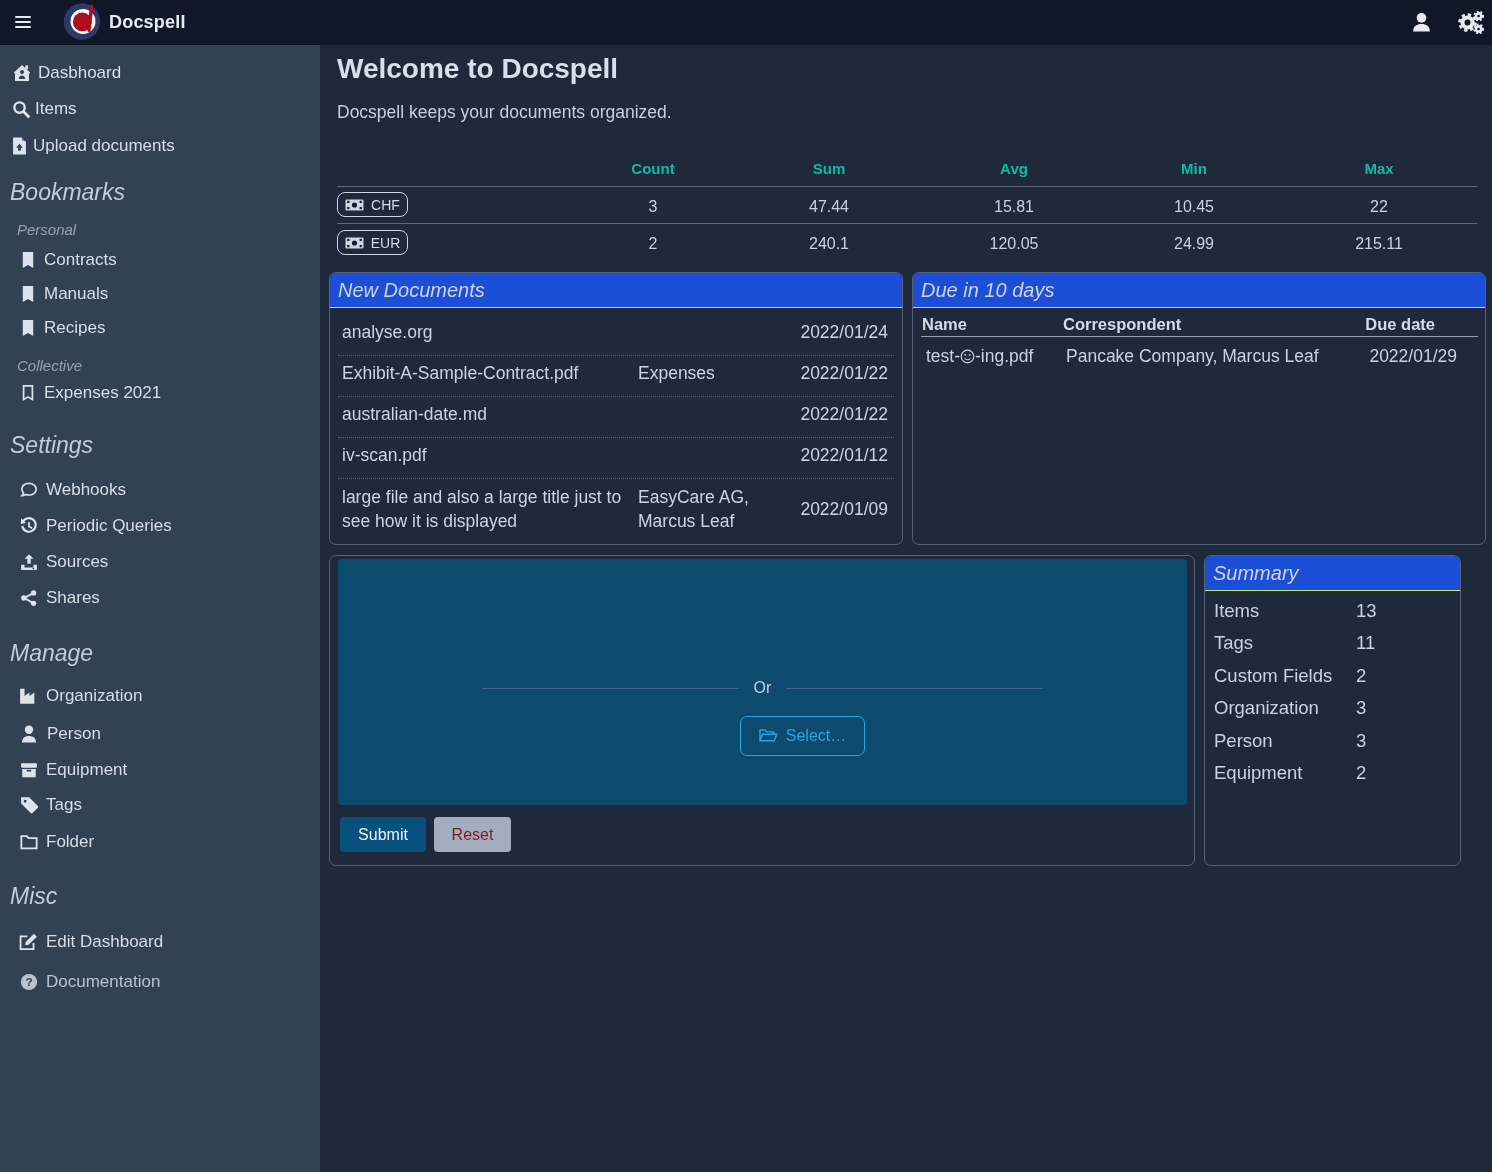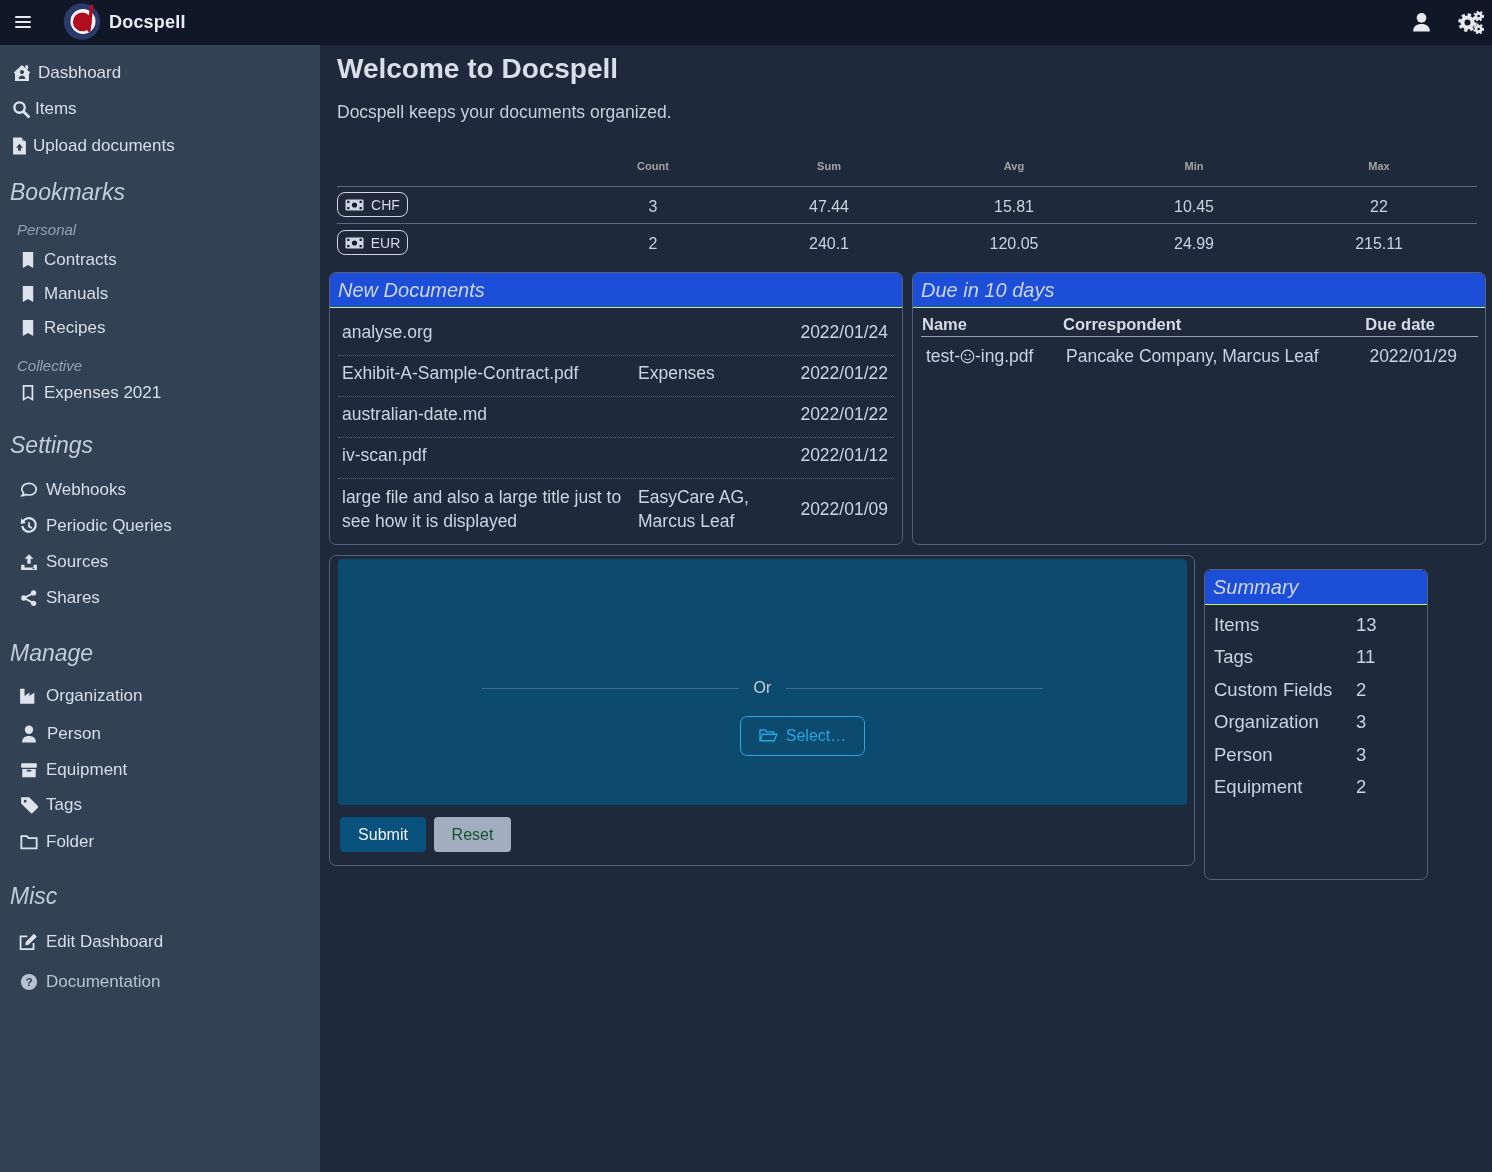--- a/index.html
+++ b/index.html
@@ -15,21 +15,21 @@
 #side { position:absolute; left:0; top:45px; width:372px; height:1127px; background:#334155; }
 .srow { position:absolute; display:flex; align-items:center; color:#d8dee8; font-size:17px; height:24px; }
 .srow svg { flex:none; }
 .shead { position:absolute; font-style:italic; color:#c3cdd9; font-size:23px; height:26px; display:flex; align-items:center; }
 .ssub { position:absolute; font-style:italic; color:#96a2b4; font-size:15px; height:20px; display:flex; align-items:center; }
 
 #main { position:absolute; left:320px; top:45px; width:1172px; height:1127px; background:#1e293b; color:#cbd5e1; }
 h1 { position:absolute; left:17px; top:7.5px; font-size:28px; color:#d8dfe8; font-weight:bold; }
 #intro { position:absolute; left:17px; top:57px; font-size:17.5px; color:#c6d0dc; }
 
-.hcell { position:absolute; font-weight:bold; font-size:11px; color:#a3a3a3; transform:translateX(-50%); }
+.hcell { position:absolute; font-weight:bold; font-size:15px; color:#14b8a6; transform:translateX(-50%); }
 .vcell { position:absolute; font-size:16px; color:#c9d3df; transform:translateX(-50%); }
 .tline { position:absolute; height:1px; background:#5d6b7e; }
 .badge { position:absolute; left:17px; width:71px; height:25px; border:1px solid #cfd6e0; border-radius:8px; display:flex; align-items:center; justify-content:center; gap:7px; color:#d3dbe5; font-size:14px; }
 
 .panel { position:absolute; border:1px solid #53617a; border-radius:7px; background:#1e293b; }
 .phead { position:absolute; left:0; top:0; right:0; height:35px; background:#1d4ed8; border-bottom:1px solid #bef264; border-radius:6px 6px 0 0; display:flex; align-items:center; padding-left:8px; font-style:italic; font-size:20px; color:#ccd5e0; }
 .ndrow { position:absolute; left:12px; right:14px; display:flex; color:#cbd5e1; font-size:17.5px; }
 .ndsep { position:absolute; left:8px; right:8px; border-top:1px dotted #55647a; height:0; }
 .ndname { width:296px; }
 .ndmid { width:157px; }
@@ -41,21 +41,21 @@
 .sumlabel { position:absolute; left:9px; font-size:18.5px; color:#c9d3df; }
 .sumval { position:absolute; left:151px; font-size:18.5px; color:#c9d3df; }
 
 #dropzone { position:absolute; left:8px; top:3px; width:849px; height:246px; background:#0c4a6e; border-radius:4px; }
 #droptitle { position:absolute; left:0; right:0; top:58px; text-align:center; font-size:32px; letter-spacing:2.4px; font-weight:bold; color:#ced5dd; }
 #orline { position:absolute; left:0; right:0; top:120px; text-align:center; font-size:16px; color:#c6d0dc; }
 .orbar { position:absolute; top:129px; width:257px; height:1px; background:#3f6a87; }
 #selbtn { position:absolute; left:362px; top:157px; width:125px; height:40px; border:1px solid #25a7e6; border-radius:7px; color:#25a7e6; font-size:16px; display:flex; align-items:center; justify-content:center; gap:8px;margin-left:40px; }
 .btn { position:absolute; top:261px; height:35px; border-radius:4px; font-size:16px; display:flex; align-items:center; justify-content:center; }
 #submit { left:10px; width:86px; background:#09517d; color:#f0f4f8; }
-#reset { left:104px; width:77px; background:#a2aec0; color:#14532d; }
+#reset { left:104px; width:77px; background:#a2aec0; color:#7f1d1d; }
 </style>
 </head>
 <body>
 <div id="nav">
   <div id="burger">
       <div></div>
       <div></div>
       <div></div>
     </div>
   <svg class="abs" style="left:63px;top:3px" width="38" height="38" viewBox="0 0 38 38">
@@ -314,21 +314,21 @@
       <div class="orbar" style="left:448px"></div>
       <div id="orline">Or</div>
       <div id="selbtn"><svg width="19" height="16" viewBox="0 0 19 16">
             <path fill="none" stroke="#25a7e6" stroke-width="1.4" d="M1 12.8 V2 H6 L7.8 3.9 H14.5 V6.3 M1 12.8 L3.6 6.3 H17.8 L15.2 12.8 Z"></path>
           </svg>Select…</div>
     </div>
     <div class="btn" id="submit">Submit</div>
     <div class="btn" id="reset">Reset</div>
   </div>
 
-  <div class="panel" style="left:884px;top:524px;width:224px;height:311px">
+  <div class="panel" style="left:884px;top:510px;width:257px;height:311px">
     <div class="phead">Summary</div>
     <div class="sumlabel" style="top:44px">Items</div>
       <div class="sumval" style="top:44px">13</div>
     <div class="sumlabel" style="top:76.4px">Tags</div>
       <div class="sumval" style="top:76.4px">11</div>
     <div class="sumlabel" style="top:108.8px">Custom Fields</div>
       <div class="sumval" style="top:108.8px">2</div>
     <div class="sumlabel" style="top:141.2px">Organization</div>
       <div class="sumval" style="top:141.2px">3</div>
     <div class="sumlabel" style="top:173.6px">Person</div>

